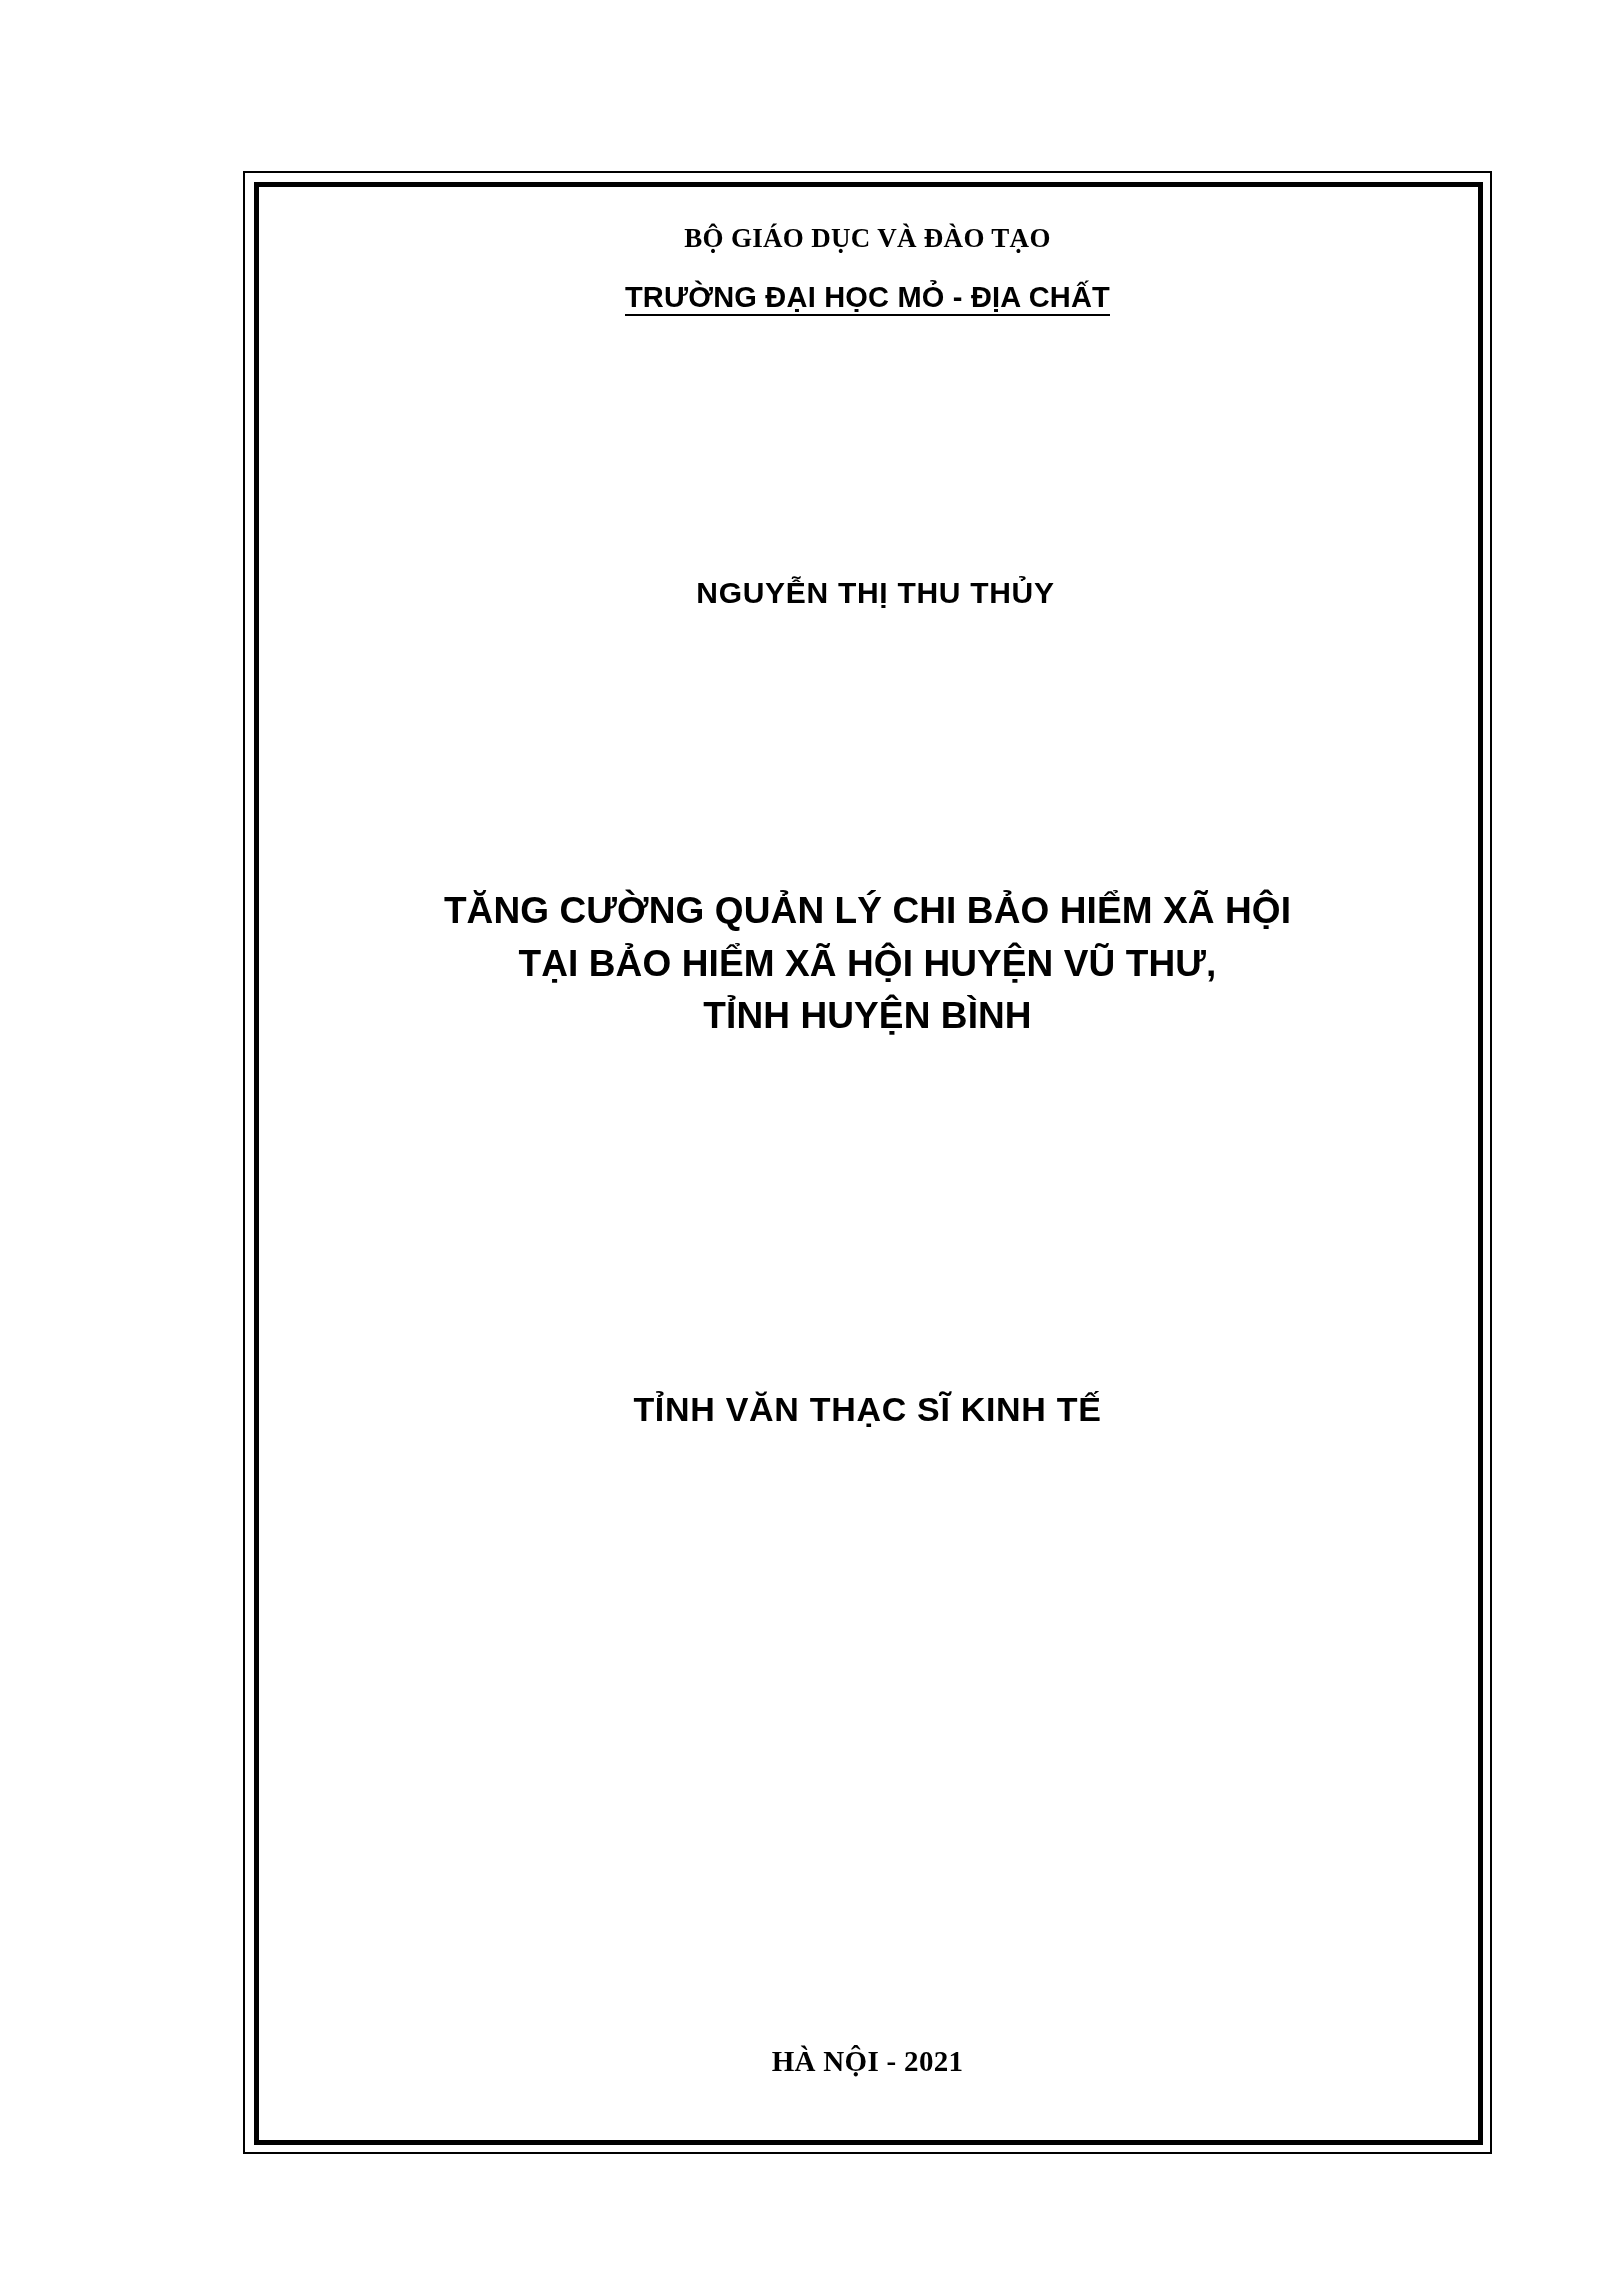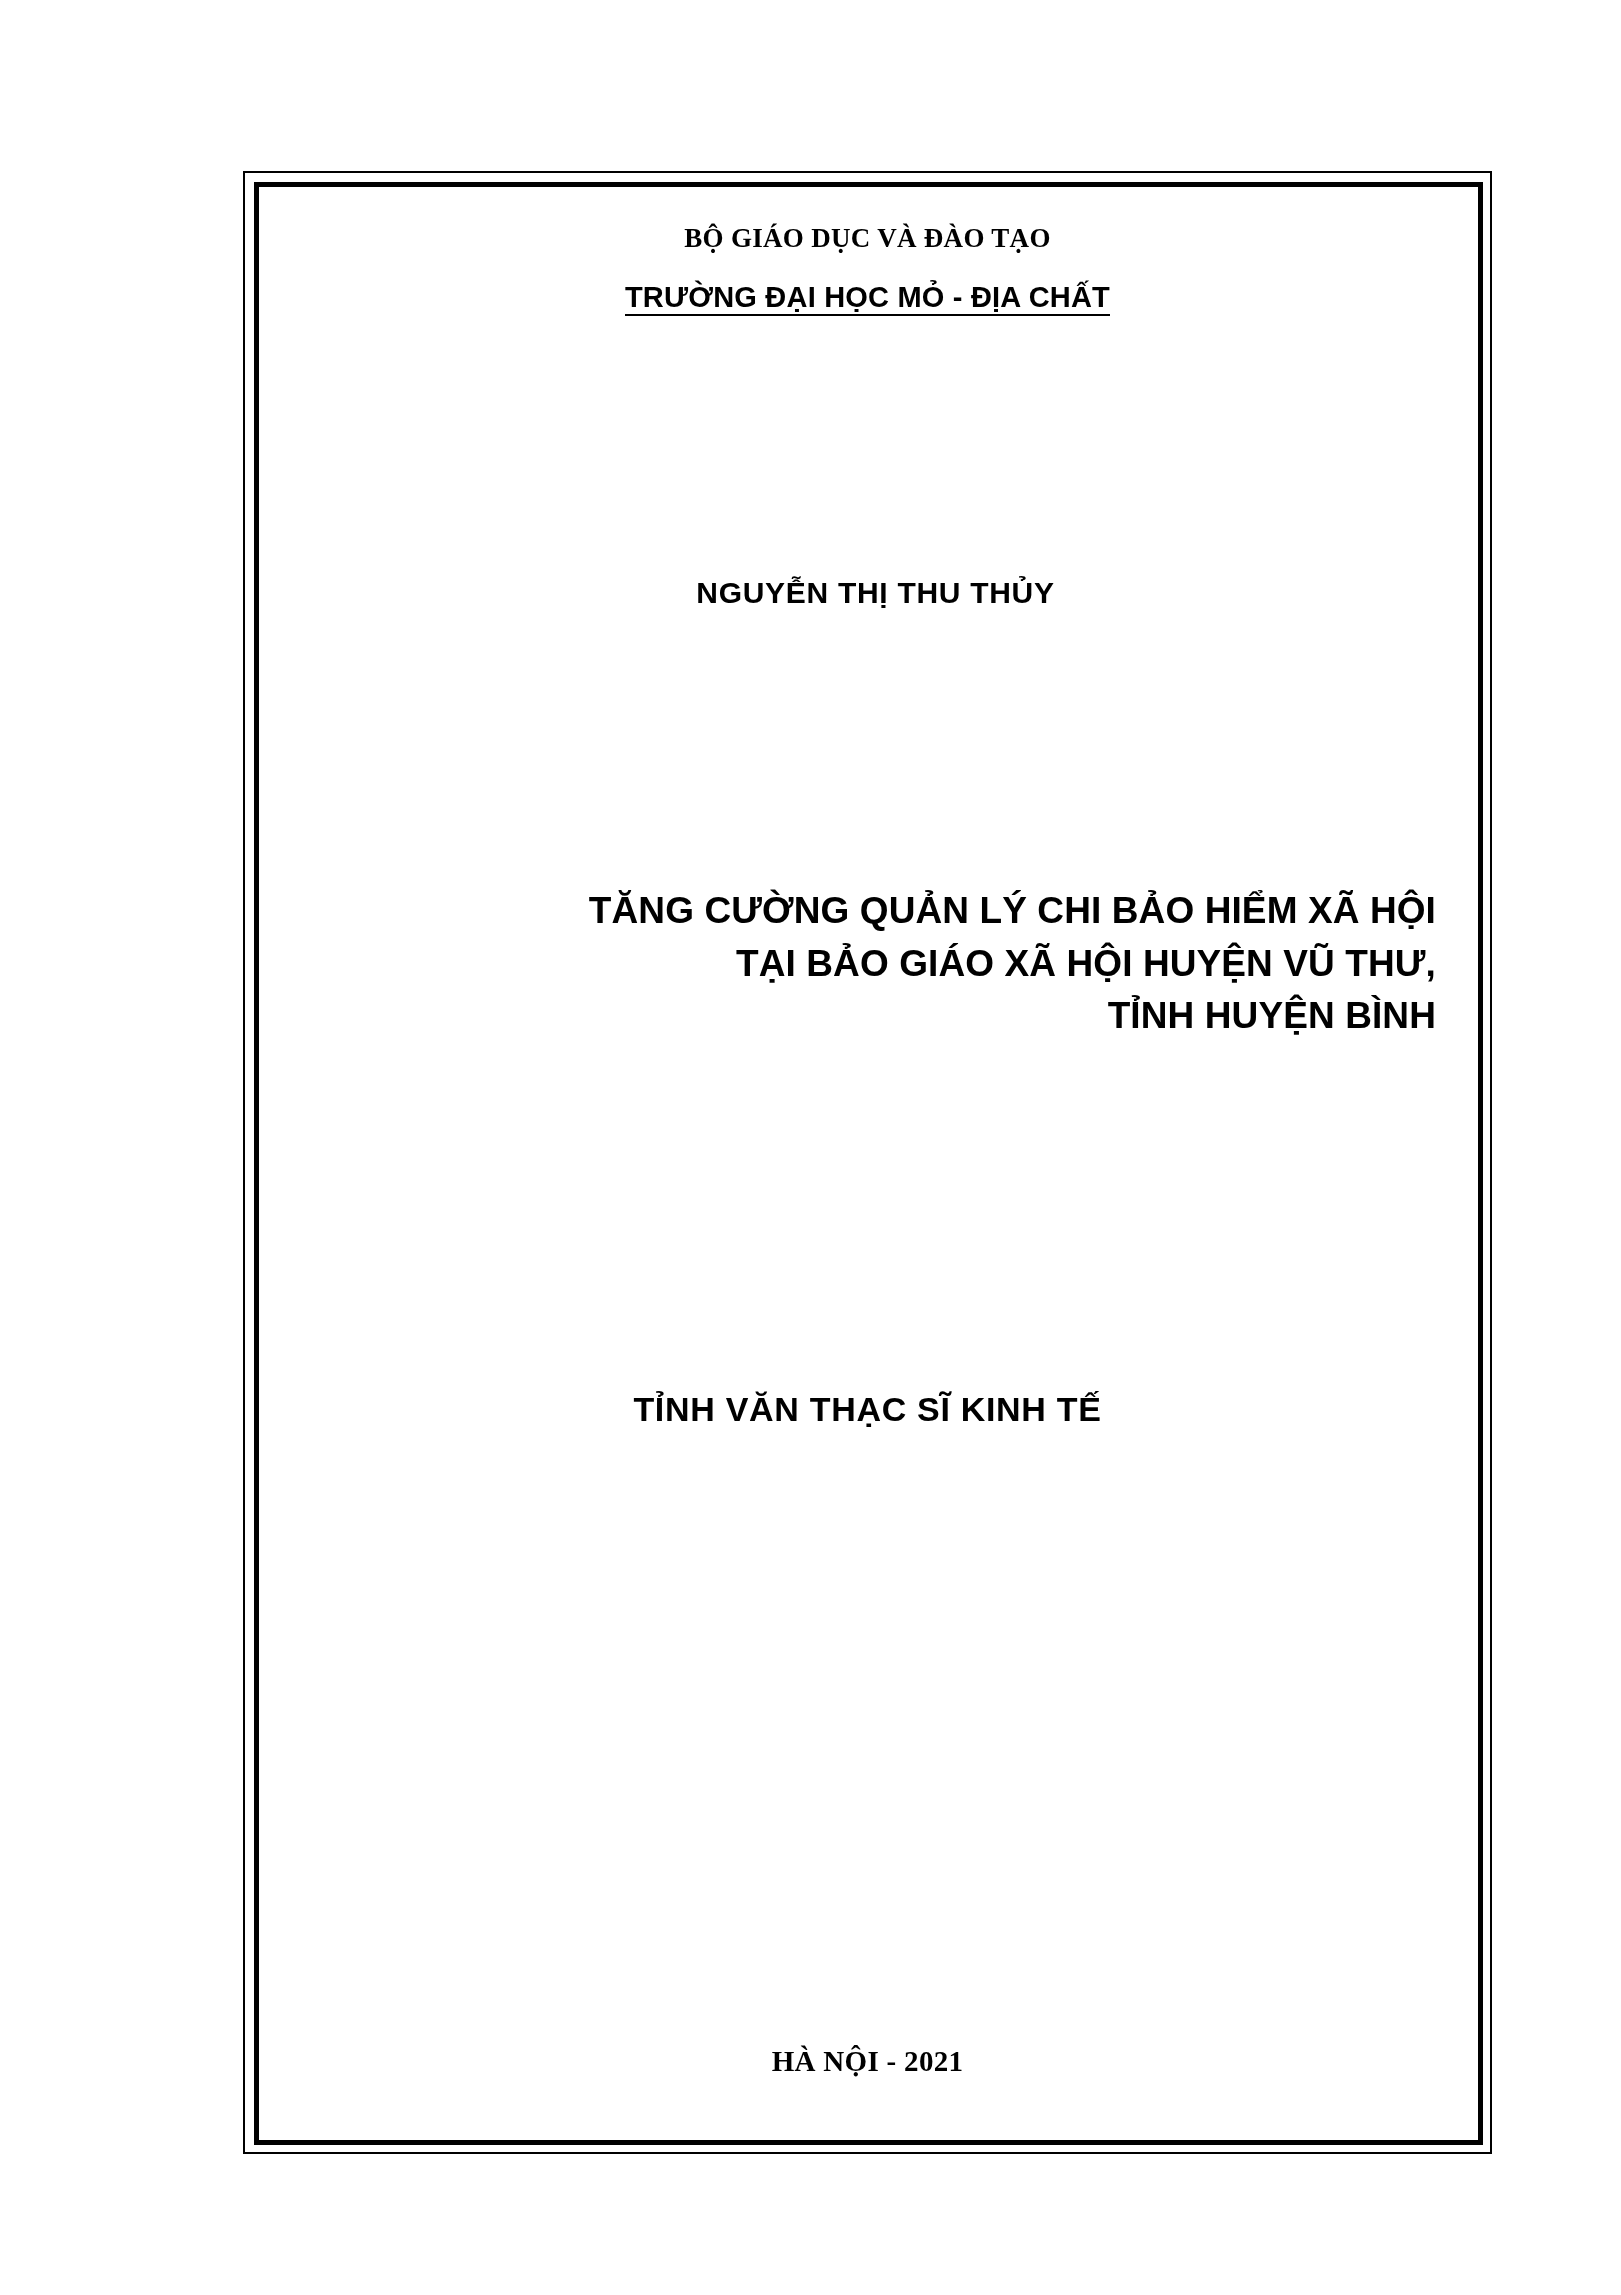--- a/index.html
+++ b/index.html
@@ -90,21 +90,20 @@
   }
 
   .title {
     margin-top: 275px;
     font-size: 37px;
     font-weight: bold;
     font-family: "Liberation Sans", sans-serif;
     line-height: 1.42;
     letter-spacing: 0.1px;
     padding: 0 39px;
-    text-align: right;
   }
   .title .line {
     display: block;
   }
 
   .degree {
     margin-top: 347px;
     font-size: 34px;
     font-weight: bold;
     font-family: "Liberation Sans", sans-serif;
@@ -135,21 +134,21 @@
     <div class="center ministry">BỘ GIÁO DỤC VÀ ĐÀO TẠO</div>
 
     <div class="center university">
       <span class="u-underline">TRƯỜNG ĐẠI HỌC MỎ - ĐỊA CHẤT</span>
     </div>
 
     <div class="center author">NGUYỄN THỊ THU THỦY</div>
 
     <div class="center title">
       <span class="line">TĂNG CƯỜNG QUẢN LÝ CHI BẢO HIỂM XÃ HỘI</span>
-      <span class="line">TẠI BẢO GIÁO XÃ HỘI HUYỆN VŨ THƯ,</span>
+      <span class="line">TẠI BẢO HIỂM XÃ HỘI HUYỆN VŨ THƯ,</span>
       <span class="line">TỈNH HUYỆN BÌNH</span>
     </div>
 
     <div class="center degree">TỈNH VĂN THẠC SĨ KINH TẾ</div>
 
     <div class="place-year">HÀ NỘI - 2021</div>
 
   </div>
 </div>
 

